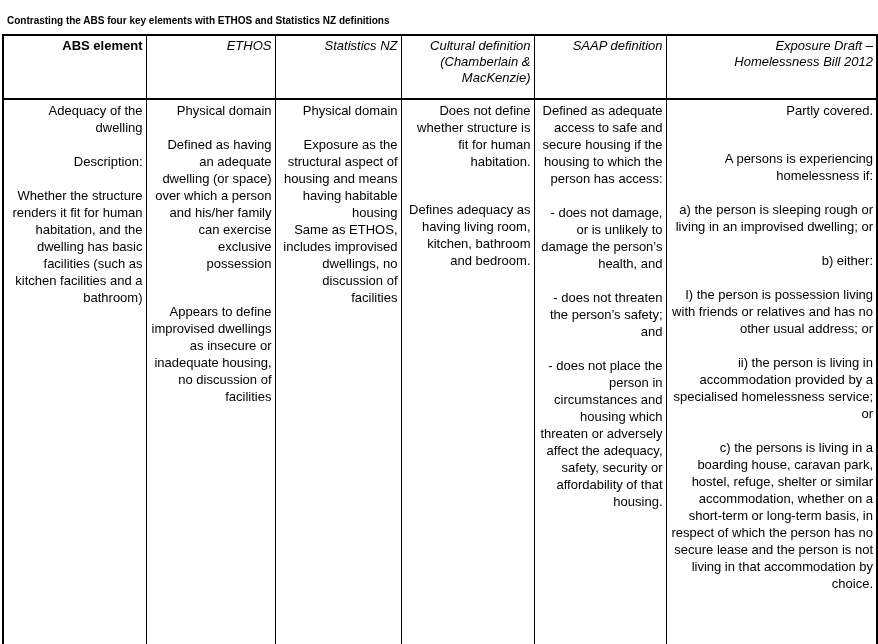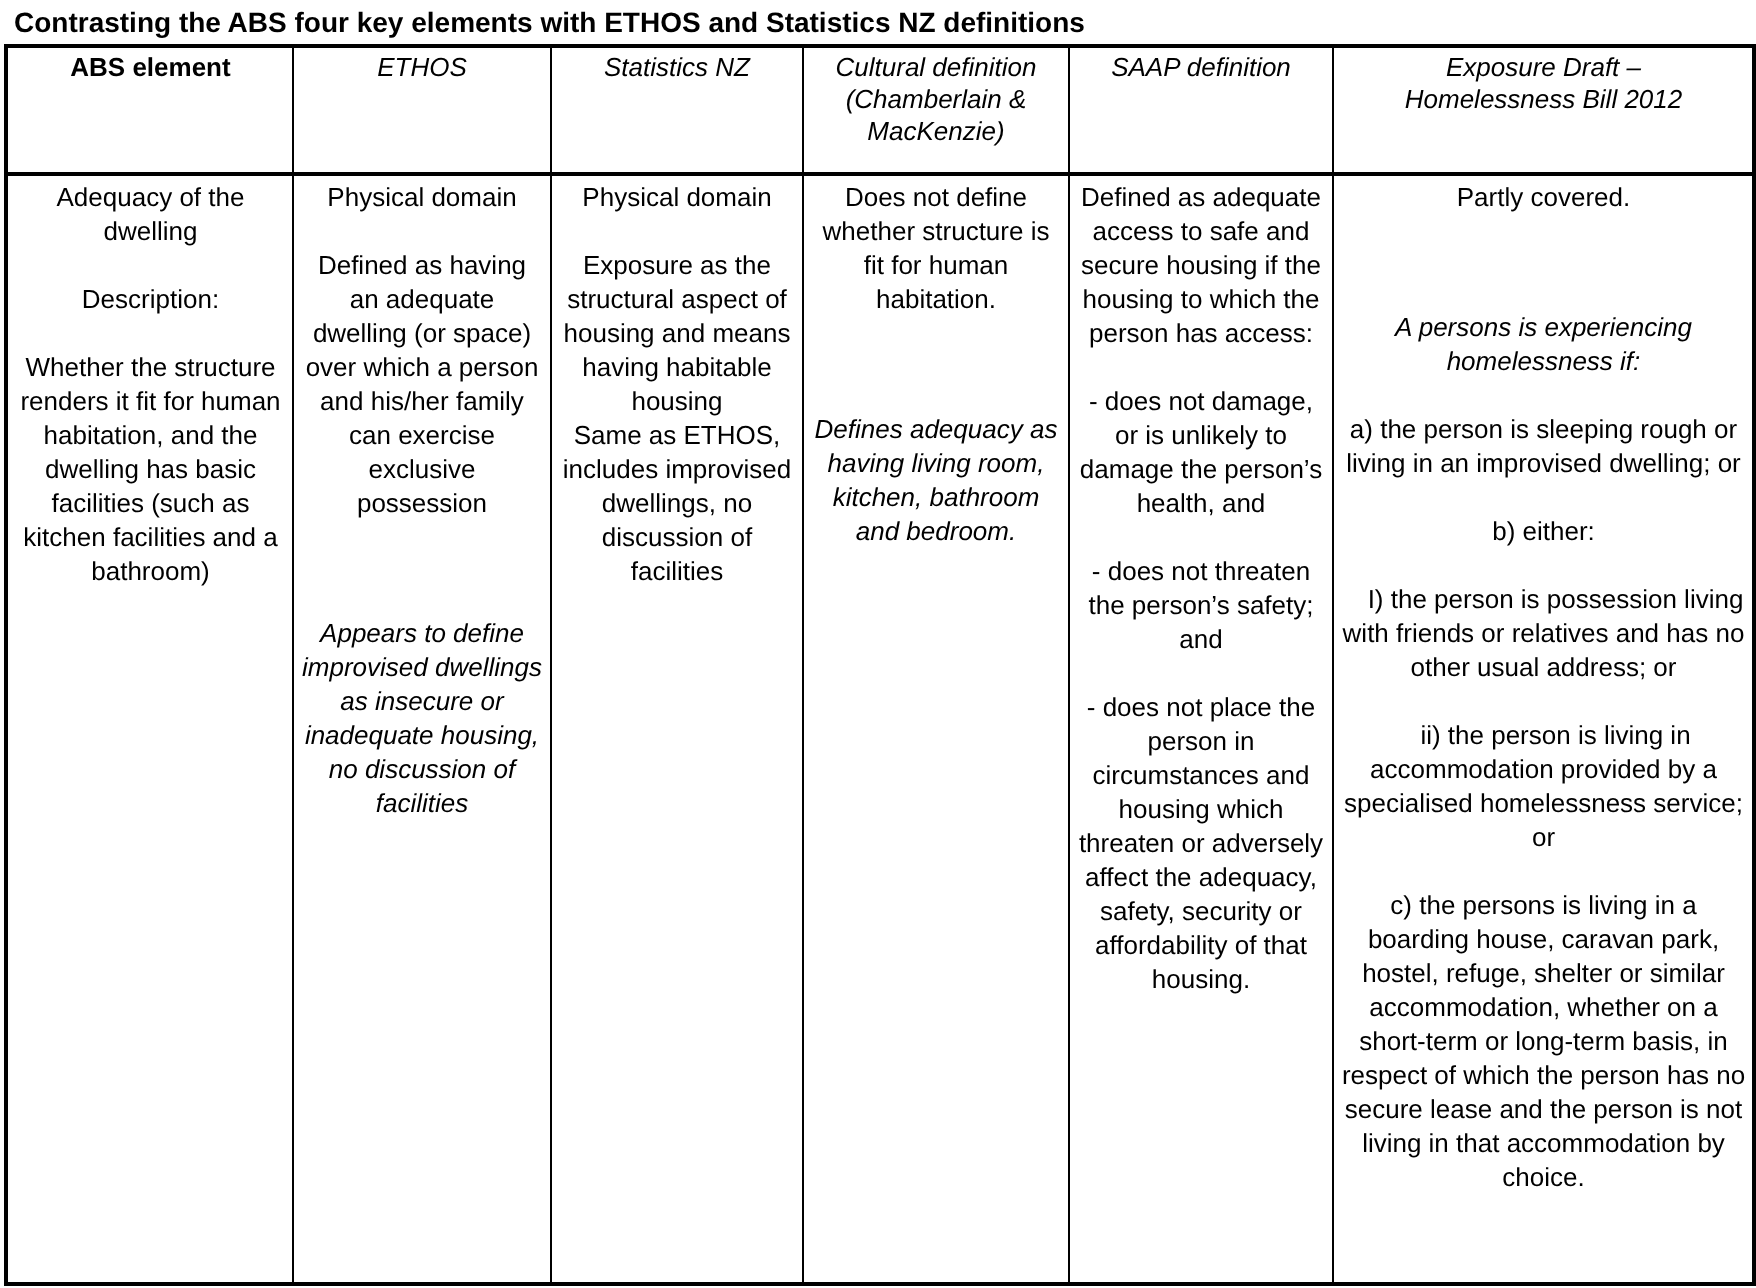--- a/index.html
+++ b/index.html
@@ -6,37 +6,38 @@
   .page {
     position: relative;
     width: 878px;
     height: 644px;
     background: #ffffff;
     color: #000000;
     font-family: "Liberation Sans", "DejaVu Sans", sans-serif;
     overflow: hidden;
   }
   .title {
-    font-size: 14px;
+    font-size: 10px;
     font-weight: bold;
     padding: 3px 0 2px 7px;
     height: 17px;
     white-space: pre;
+    margin-top: 12px;
   }
   table.cmp {
     border-collapse: collapse;
     table-layout: fixed;
     width: 874px;
     margin-left: 2px;
     border: 2px solid #000000;
   }
   th, td {
     border: 1px solid #000000;
     vertical-align: top;
-    text-align: center;
+    text-align: right;
     padding: 2px 3px 2px 4px;
     font-size: 13px;
     overflow: hidden;
   }
   th {
     font-weight: normal;
     font-style: italic;
     line-height: 16px;
     height: 58px;
     white-space: pre-wrap;
@@ -46,21 +47,21 @@
     font-style: normal;
     font-weight: bold;
   }
   td {
     height: 549px;
     line-height: 17px;
   }
   td p { margin: 0; }
   .b { font-weight: normal; }
   .gap-1 { margin-top: 17px; }
-  .gap-3 { margin-top: 48px; font-style: italic; }
+  .gap-3 { margin-top: 31px; }
   .gap-7 { }
   .indent { text-indent: 12px; }
 </style>
 </head>
 <body>
 
 <div class="page">
   <div class="title">Contrasting the ABS four key elements with ETHOS and Statistics NZ definitions</div>
 
   <table class="cmp">

